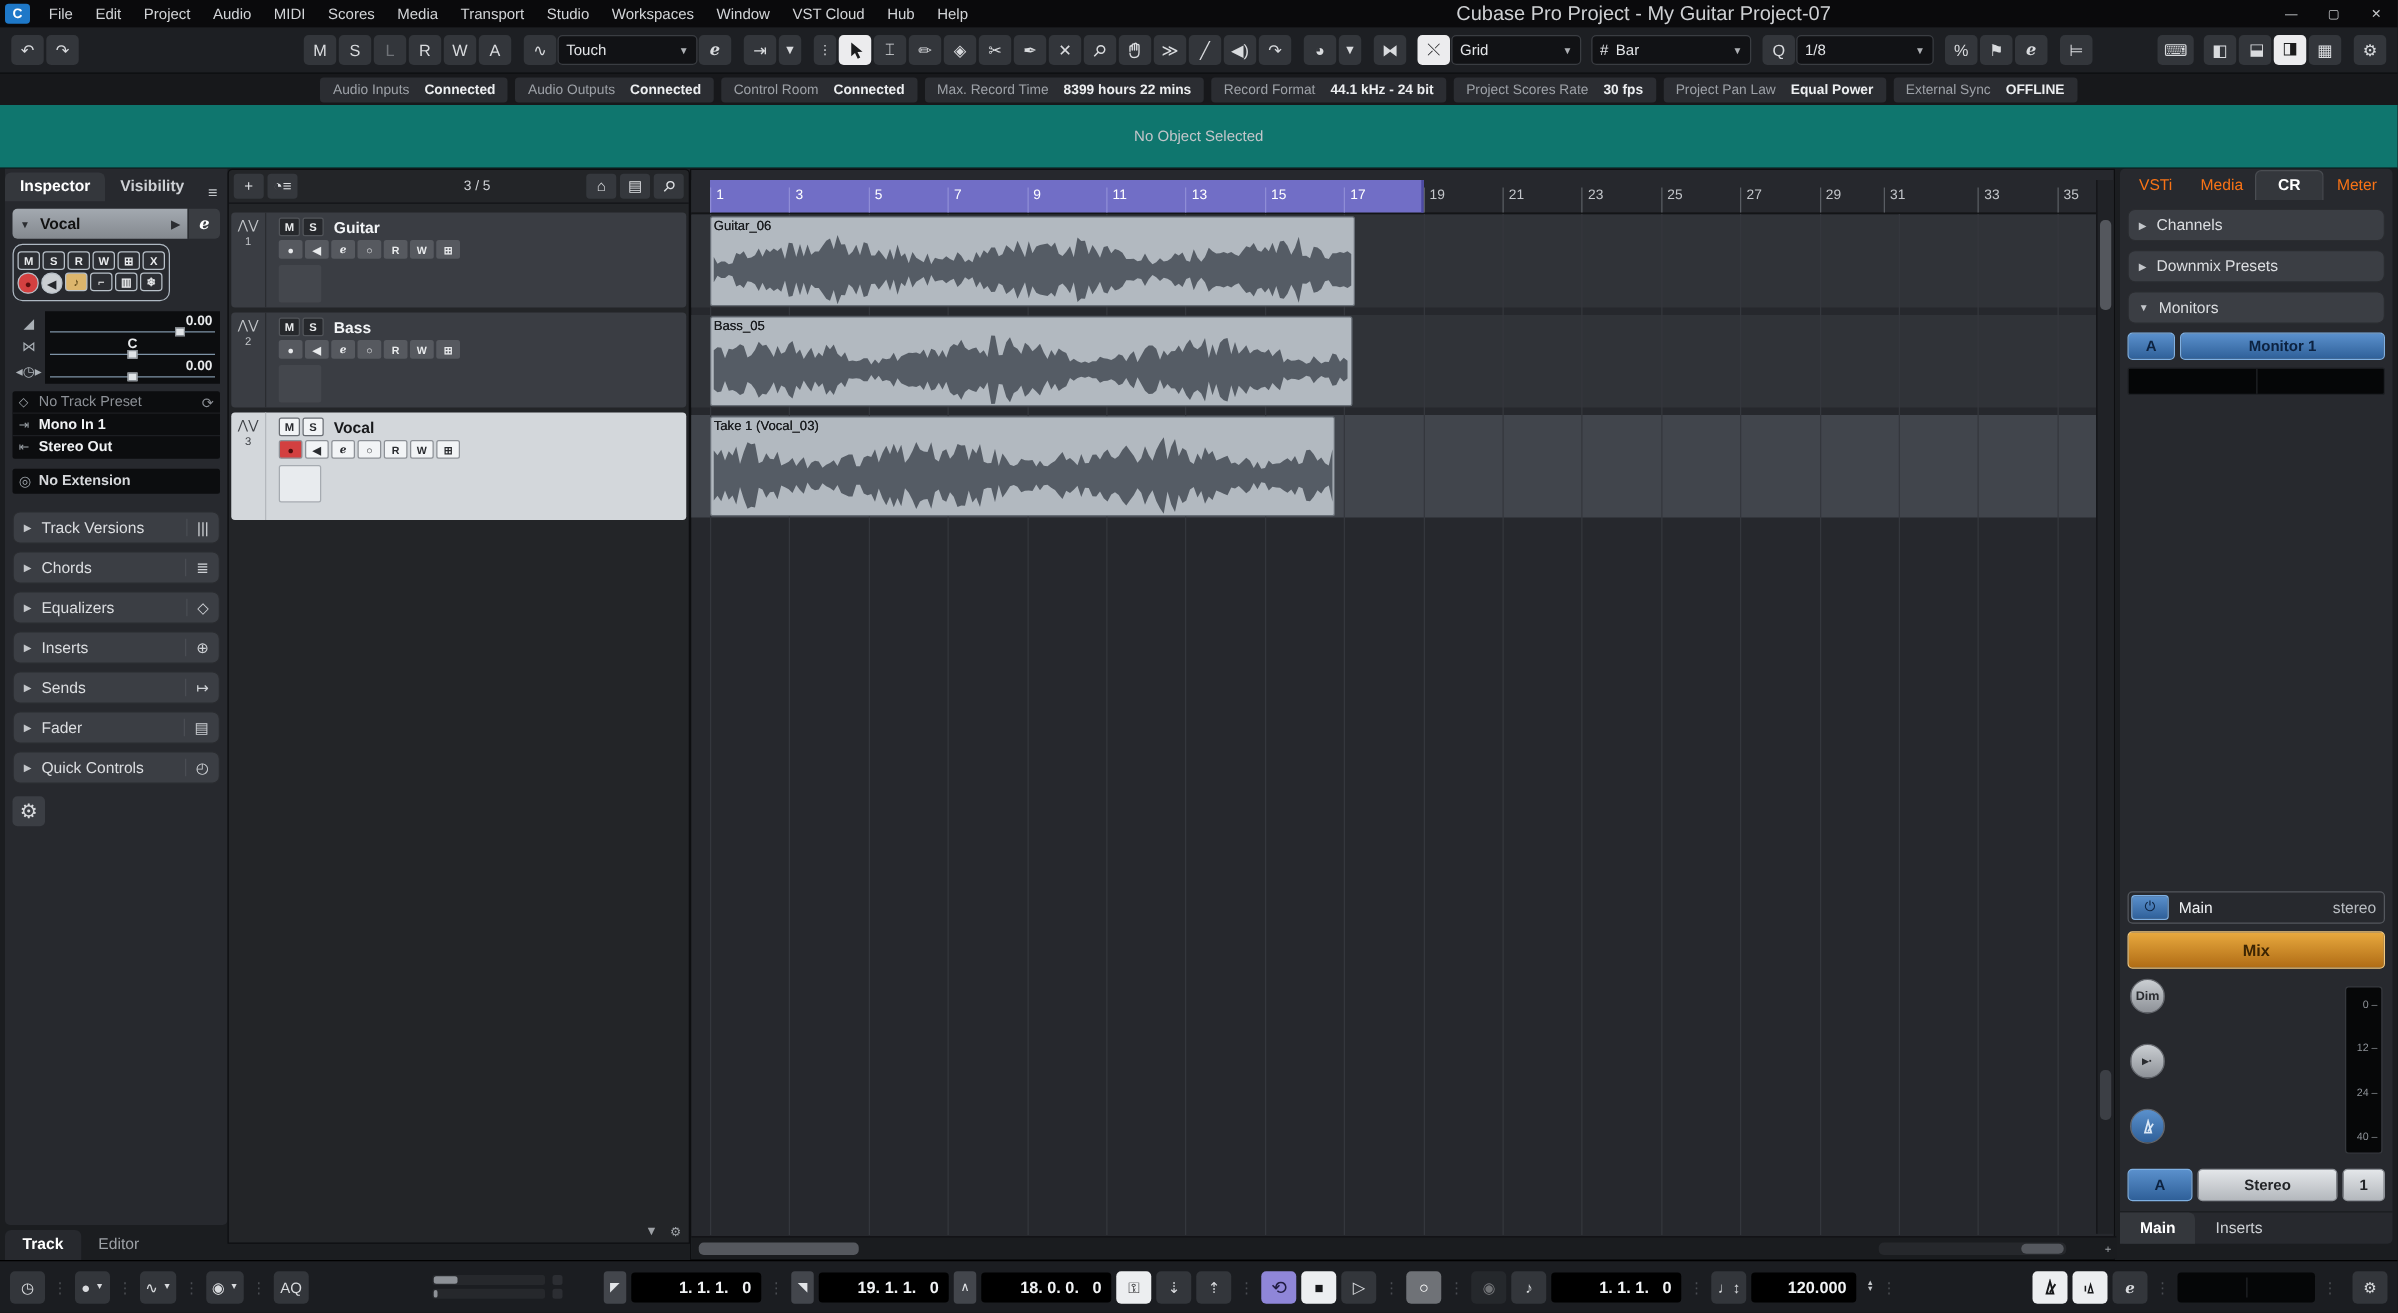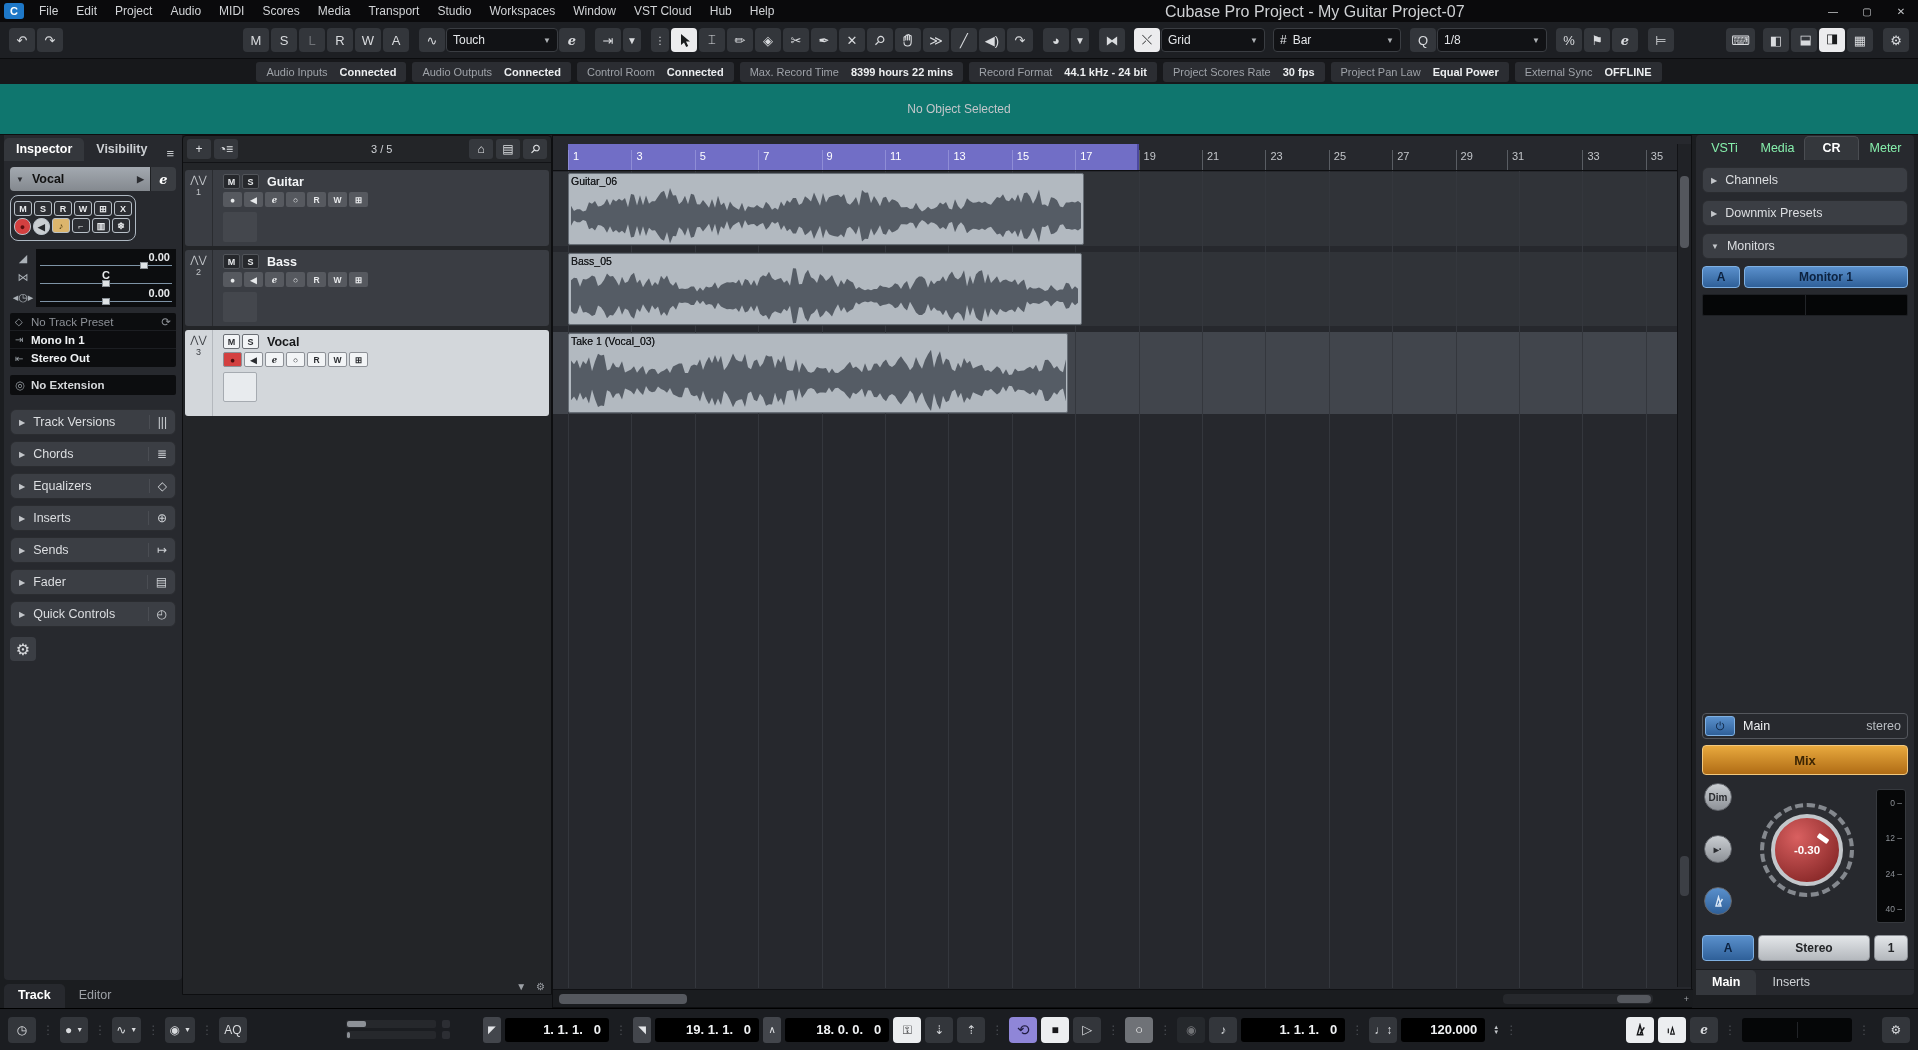--- a/index.html
+++ b/index.html
@@ -157,21 +157,21 @@
     border-top:1px solid #101114; }
   #hthumb { position:absolute; left:6px; top:4px; width:128px; height:10px; background:#55585e; border-radius:4px; }
   #hzoom { position:absolute; right:40px; top:4px; width:150px; height:10px; background:#26282c; border-radius:4px; }
   #hzoom-thumb { position:absolute; right:2px; top:1px; width:34px; height:8px; background:#55585e; border-radius:4px; }
   #ea-corner { position:absolute; right:4px; bottom:3px; font-size:9px; color:#9da1a6; }
 
   
   #rightpanel { position:absolute; left:1696px; top:0; width:218px; height:860px;
     background:#27292e; border-radius:4px; }
   #rp-tabs { display:flex; height:25px; align-items:flex-end; font-size:12.5px; padding:0 2px; }
-  .rp-tab { flex:1; text-align:center; padding:4px 0 5px; color:#86efac; border-radius:5px 5px 0 0; }
+  .rp-tab { flex:1; text-align:center; padding:4px 0 5px; color:#f97316; border-radius:5px 5px 0 0; }
   .rp-tab.active { background:#34373c; color:#fff; font-weight:bold; border:1px solid #4a4d52; border-bottom:none; }
   .rp-section { margin:7px 6px; height:26px; background:#3b3e44; border:1px solid #2a2c30; border-radius:6px;
     display:flex; align-items:center; padding:0 8px; font-size:12.5px; color:#dcdee1; }
   .rp-section .arrow { font-size:8px; margin-right:8px; color:#c3c6ca; }
   #monitor-row { display:flex; gap:4px; margin:4px 6px; }
   .blue-btn { height:22px; background:linear-gradient(#5a90cc,#2f6099); border:1px solid #7fb0e2;
     border-radius:4px; color:#0c2240; font-weight:bold; font-size:12px;
     display:flex; align-items:center; justify-content:center; }
   #mon-a { width:38px; }
   #mon-1 { flex:1; }
@@ -758,26 +758,20 @@
       </div>
       <div id="mix-btn">Mix</div>
       <div id="knob-zone">
         <div class="rp-circle" style="top:2px">Dim</div>
         <div class="rp-circle" style="top:54px">▸·</div>
         <div class="rp-circle blue" style="top:106px">
           <svg width="13" height="13" viewBox="0 0 13 13">
             <path d="M4 11 L6.5 2 L9 11 Z M6.5 10 L10.5 4" stroke="#dbe8f6" stroke-width="1.4" fill="none"></path>
           </svg>
         </div>
-        <div id="knob">
-          <div id="knob-inner">
-            <span>-0.30</span>
-            <div id="knob-mark"></div>
-          </div>
-        </div>
         <div id="rp-meter">
             <div class="meter-tick">0</div>
             <div class="meter-tick">12</div>
             <div class="meter-tick">24</div>
             <div class="meter-tick">40</div>
           </div>
       </div>
       <div id="ch-row">
         <div class="blue-btn" id="ch-a">A</div>
         <div class="grey-btn" id="ch-stereo">Stereo</div>

